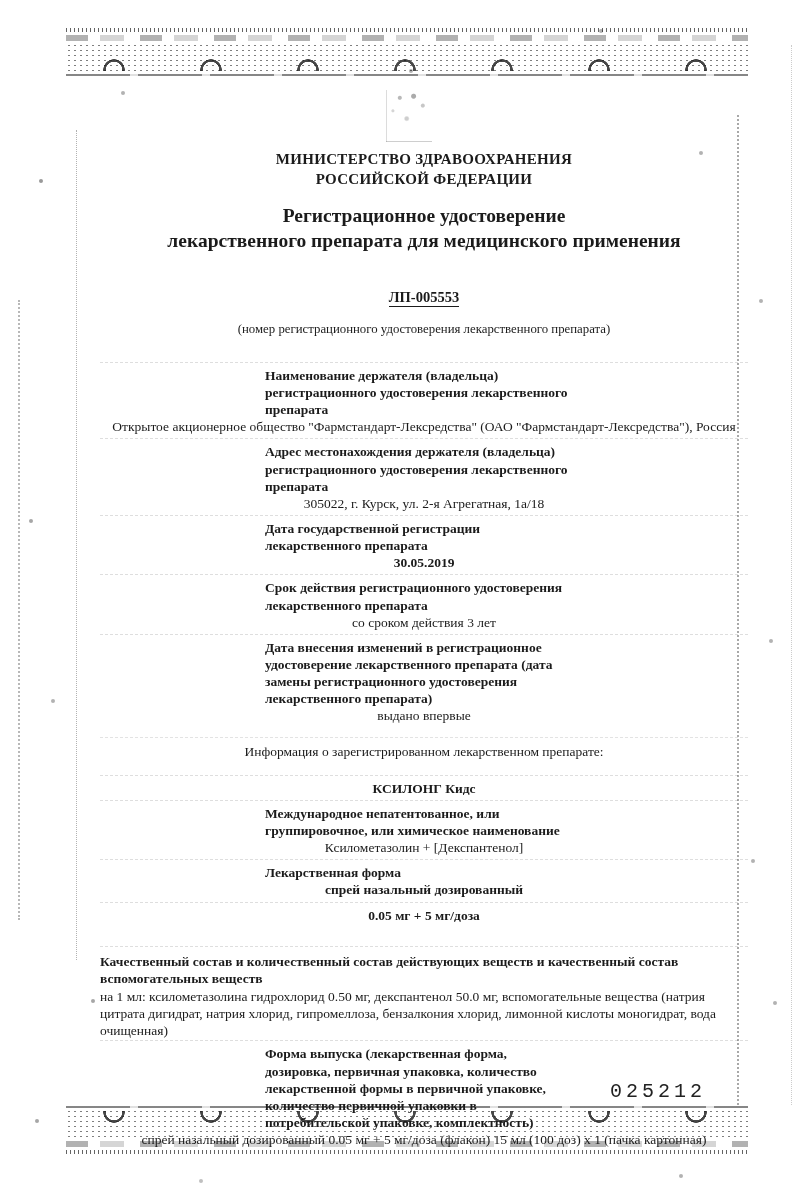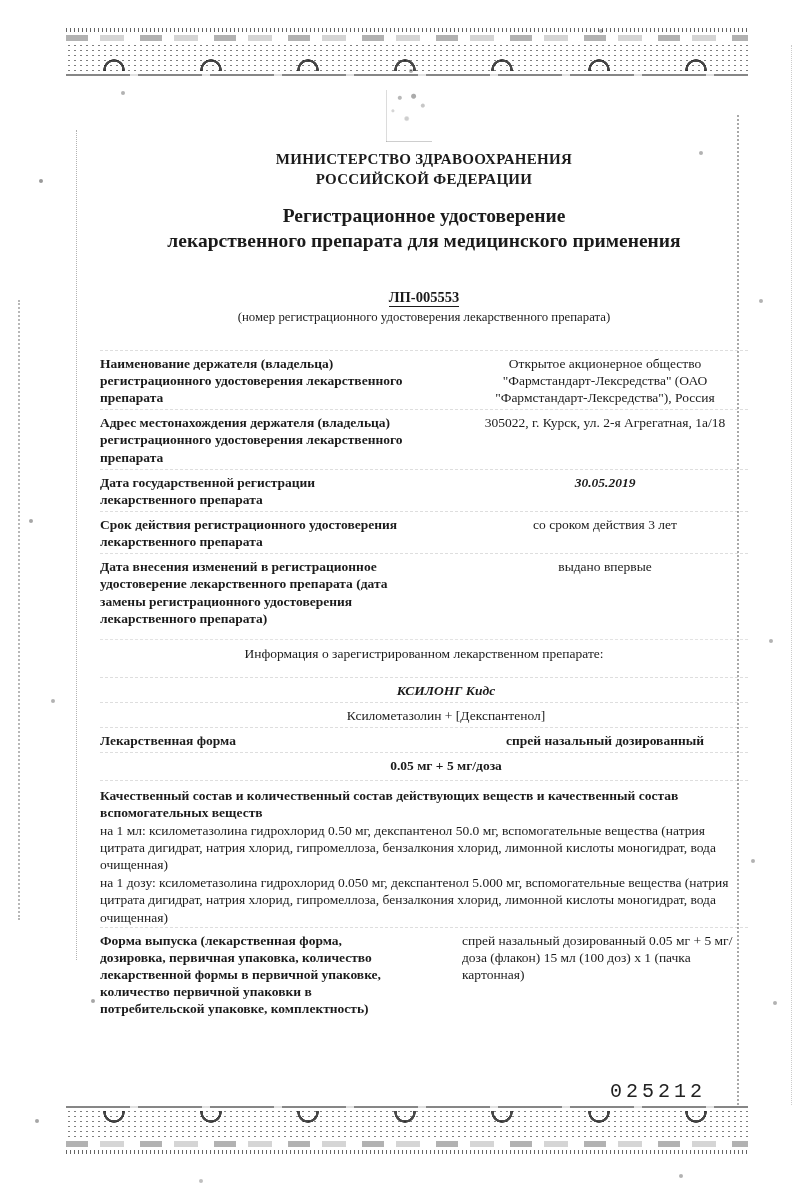--- a/index.html
+++ b/index.html
@@ -48,30 +48,30 @@
       radial-gradient(circle at 45% 55%, rgba(0,0,0,.35) 1.5px, transparent 3px),
       radial-gradient(circle at 15% 40%, rgba(0,0,0,.3) 1px, transparent 2px),
       linear-gradient(0deg, rgba(0,0,0,.35) 0 1px, transparent 1px),
       linear-gradient(90deg, rgba(0,0,0,.25) 0 1px, transparent 1px);}
   
   .content{position:absolute;left:100px;top:150px;width:648px;}
   .ministry{text-align:center;font-size:15px;font-weight:600;line-height:1.3;letter-spacing:.3px;}
   .doc-title{text-align:center;font-size:19.5px;font-weight:700;line-height:1.28;margin-top:15px;}
   .reg-num{text-align:center;font-size:14.5px;font-weight:700;margin-top:35px;}
   .reg-num span{border-bottom:1.5px solid #1b1b1b;padding-bottom:1px;}
-  .reg-cap{text-align:center;font-size:12.8px;margin-top:4px;}
+  .reg-cap{text-align:center;font-size:12.8px;margin-top:16px;}
   .tbl{margin-top:25px;font-size:13.5px;line-height:1.27;}
-  .row{display:flex;align-items:flex-start;padding:4px 0 3px;border-top:1px dashed rgba(70,70,70,.18);}
+  .row{display:flex;align-items:center;padding:4px 0 3px;border-top:1px dashed rgba(70,70,70,.18);flex-direction:column;}
   .lbl{width:318px;font-weight:700;padding-right:12px;box-sizing:border-box;}
-  .val{flex:1;text-align:center;margin-left:44px;}
-  .val.bold{font-weight:700;font-style:italic;}
+  .val{flex:1;text-align:center;}
+  .val.bold{font-weight:700;}
   .val.semibold{font-weight:600;}
   .val.left{text-align:left;}
   .info-heading{text-align:center;font-size:13.5px;margin:9px 0 15px;border-top:1px dashed rgba(70,70,70,.15);padding-top:5px;}
-  .comp{font-size:13.5px;line-height:1.27;border-top:1px dashed rgba(70,70,70,.18);padding-top:5px;margin-top:2px;}
+  .comp{font-size:13.5px;line-height:1.27;border-top:1px dashed rgba(70,70,70,.18);padding-top:5px;margin-top:19px;}
   .comp-heading{font-weight:700;margin:0 0 4px 0;}
   .comp p{margin:1px 0;}
   .serial{position:absolute;left:610px;top:1080px;
     font-family:"Liberation Mono","DejaVu Sans Mono",monospace;
     font-size:20px;letter-spacing:4px;color:#222;}
 </style>
 </head>
 <body>
 
 <div class="page">
@@ -139,36 +139,36 @@
         <div class="val">выдано впервые</div>
       </div>
 
       <div class="info-heading">Информация о зарегистрированном лекарственном препарате:</div>
 
       <div class="row">
         <div class="val bold">КСИЛОНГ Кидс</div>
       </div>
 
       <div class="row">
+        <div class="lbl">Международное непатентованное, или группировочное, или химическое наименование</div>
         <div class="val">Ксилометазолин + [Декспантенол]</div>
       </div>
 
       <div class="row">
         <div class="lbl">Лекарственная форма</div>
         <div class="val semibold">спрей назальный дозированный</div>
       </div>
 
       <div class="row">
         <div class="val semibold">0.05 мг + 5 мг/доза</div>
       </div>
 
       <div class="comp">
         <p class="comp-heading">Качественный состав и количественный состав действующих веществ и качественный состав вспомогательных веществ</p>
         <p>на 1 мл: ксилометазолина гидрохлорид 0.50 мг, декспантенол 50.0 мг, вспомогательные вещества (натрия цитрата дигидрат, натрия хлорид, гипромеллоза, бензалкония хлорид, лимонной кислоты моногидрат, вода очищенная)</p>
-        <p>на 1 дозу: ксилометазолина гидрохлорид 0.050 мг, декспантенол 5.000 мг, вспомогательные вещества (натрия цитрата дигидрат, натрия хлорид, гипромеллоза, бензалкония хлорид, лимонной кислоты моногидрат, вода очищенная)</p>
       </div>
 
       <div class="row">
         <div class="lbl">Форма выпуска (лекарственная форма, дозировка, первичная упаковка, количество лекарственной формы в первичной упаковке, количество первичной упаковки в потребительской упаковке, комплектность)</div>
         <div class="val left">спрей назальный дозированный 0.05 мг + 5 мг/доза (флакон) 15 мл (100 доз) х 1 (пачка картонная)</div>
       </div>
 
 
     </div>
   </div>

